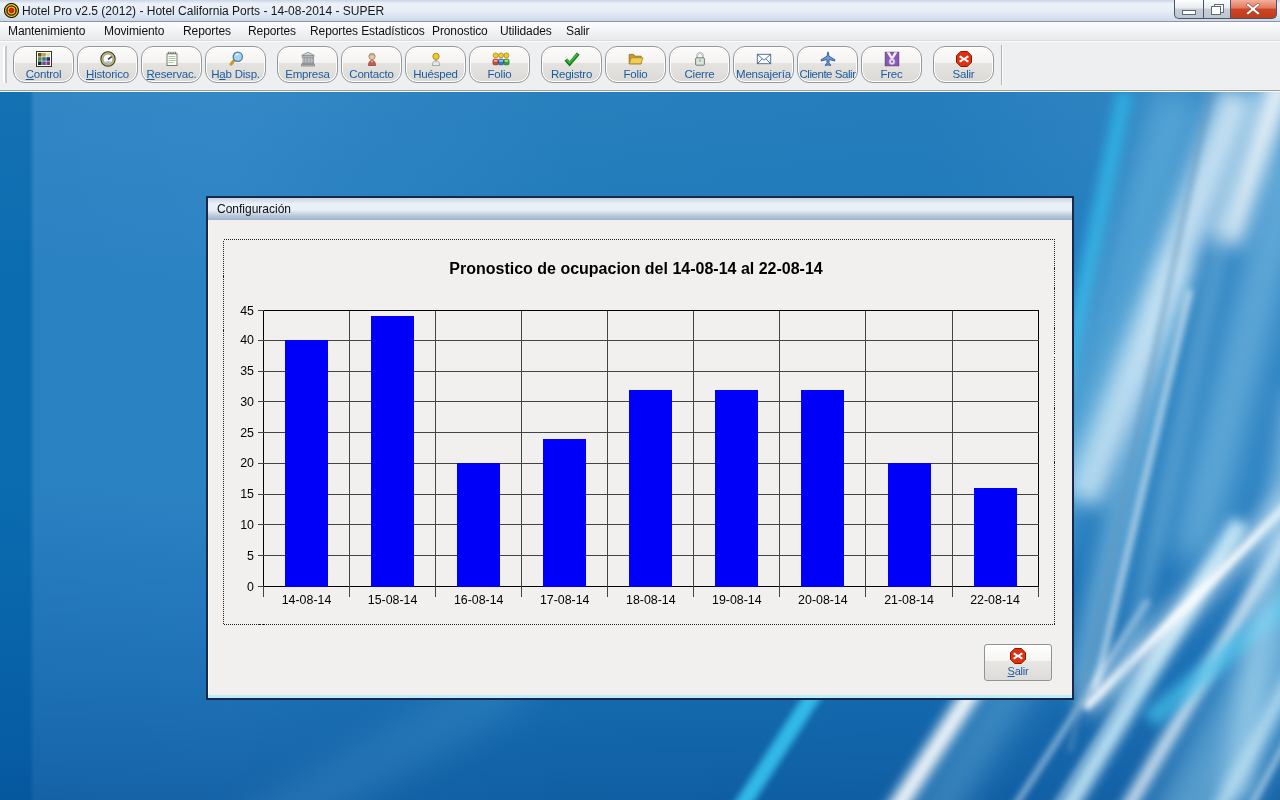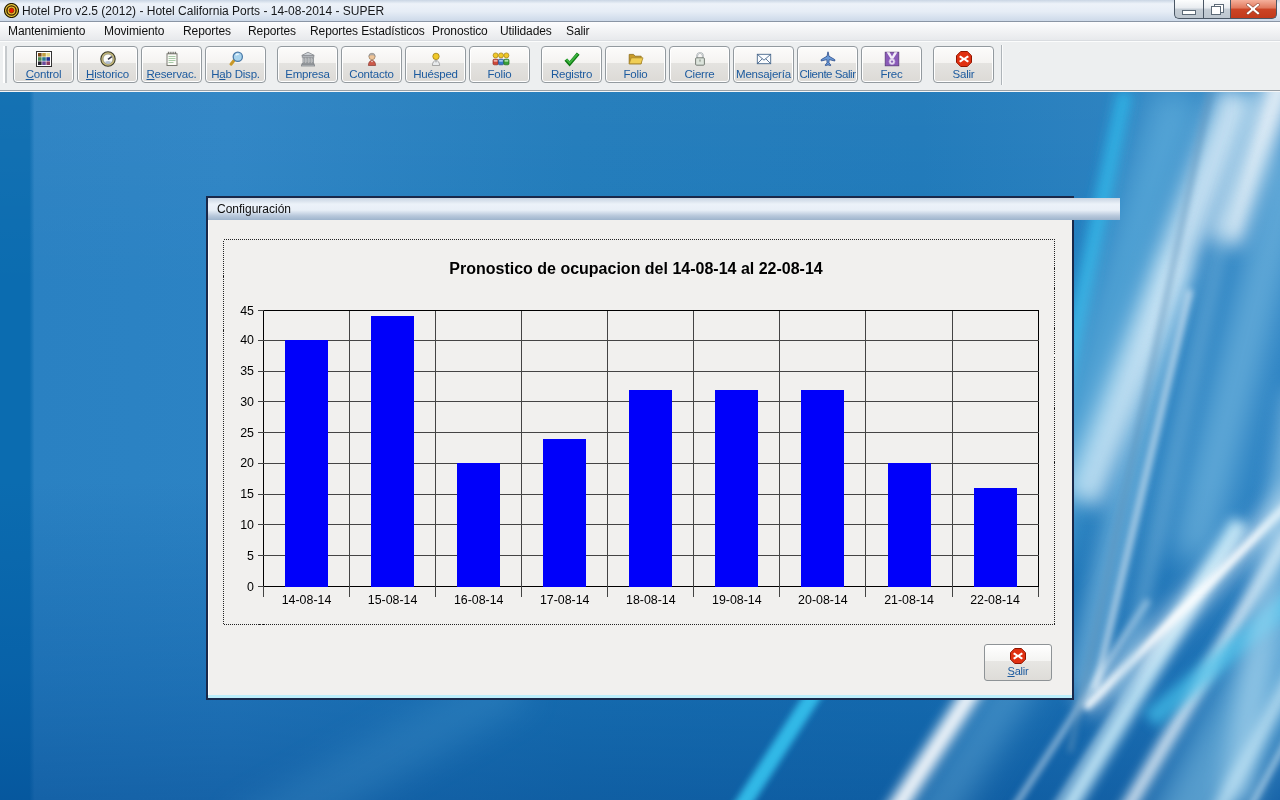--- a/index.html
+++ b/index.html
@@ -25,36 +25,36 @@
     background:linear-gradient(180deg,#fdfdfe 0%,#f0f1f3 60%,#e7e9ec 100%);
     border-bottom:1px solid #d9dce0;display:flex;text-decoration:underline;}
   .mi{position:absolute;font-size:12px;color:#101010;line-height:18px;white-space:nowrap;letter-spacing:-0.1px;top:0;}
 
   
   #toolbar{left:0;top:41px;width:1280px;height:49px;background:#edeff0;
     box-shadow:inset 0 1px 0 #fbfcfc;border-bottom:1px solid #9aa1a7;}
   #tbline{left:0;top:91px;width:1280px;height:1px;background:#f4f6f7;}
   #grip{left:3px;top:46px;width:2px;height:37px;background:#fff;border-right:2px solid #c6cacd;}
   #tsep{left:1001px;top:45px;width:1px;height:40px;background:#aeb4b9;border-right:1px solid #fafbfb;}
-  .tbtn{top:46px;width:59px;height:35px;border:1px solid #939a9f;border-radius:4px;
+  .tbtn{top:46px;width:59px;height:35px;border:1px solid #939a9f;border-radius:12px;
     background:linear-gradient(180deg,#fcfcfb 0%,#f4f3f1 46%,#e4e3e0 47%,#dcdad6 100%);
     box-shadow:inset 0 0 0 1px #fff;}
   .tbtn svg{position:absolute;top:4px;left:50%;margin-left:-8px;}
   .tlbl{position:absolute;bottom:2px;width:100%;text-align:center;font-size:11.5px;
         color:#1c5a9e;letter-spacing:-0.2px;white-space:nowrap;}
   .tlbl u{text-decoration:underline;}
 
   
   #desk{left:0;top:92px;width:1280px;height:708px;background:#1e7ab9;}
 
   
   #win{left:206px;top:196px;width:864px;height:500px;border:2px solid #19284a;
        background:#f1f0ee;box-shadow:inset 1px 1px 0 #fdfdfd;}
   #wtitle{left:0;top:0;width:864px;height:22px;
-    background:linear-gradient(180deg,#c8d4e2 0%,#ecf2f9 28%,#e8eff7 55%,#b9c9dc 80%,#9eb4cc 100%);padding-left:48px;}
+    background:linear-gradient(180deg,#c8d4e2 0%,#ecf2f9 28%,#e8eff7 55%,#b9c9dc 80%,#9eb4cc 100%);}
   #wtitle span{position:absolute;left:9px;top:4px;font-size:12px;color:#0d0d0d;}
   #cyanstrip{left:0px;bottom:0px;width:864px;height:3px;background:#bceefa;}
 
   
   #dsalir{left:776px;top:446px;width:66px;height:35px;border:1px solid #8e9396;border-radius:3px;
     background:linear-gradient(180deg,#ffffff 0%,#f4f4f2 46%,#e7e6e3 47%,#dedcd8 100%);}
   #dsalir svg{position:absolute;top:3px;left:50%;margin-left:-8px;}
   #dsalir .tlbl{bottom:3px;font-size:11px;}
 </style>
 </head>

